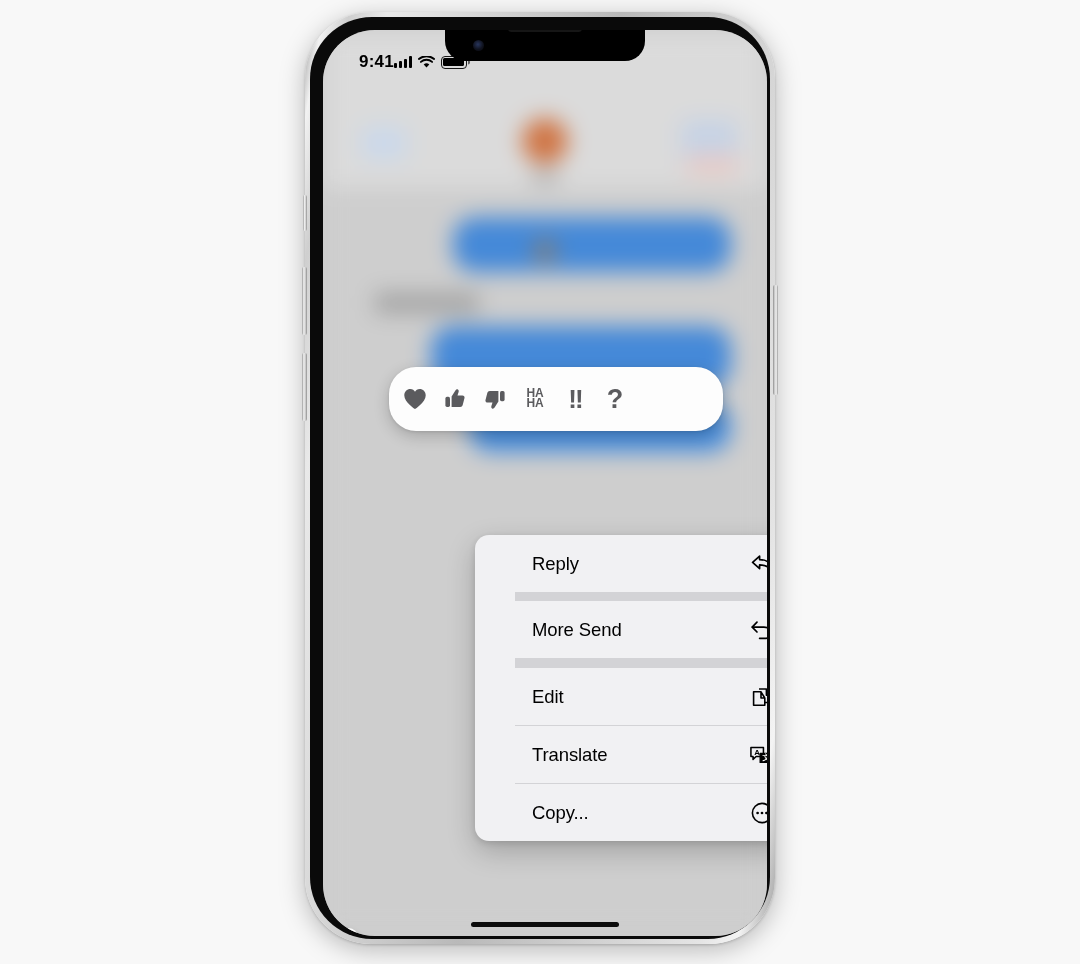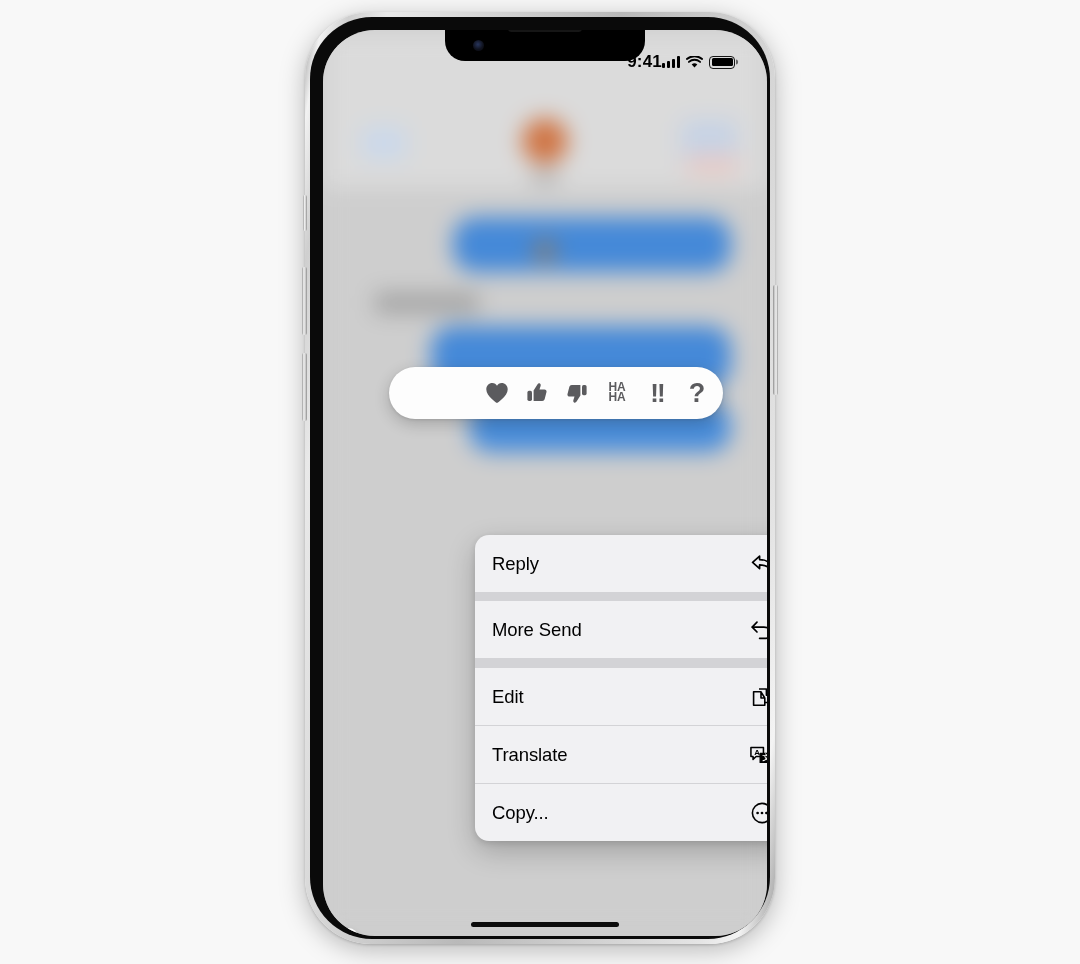--- a/index.html
+++ b/index.html
@@ -92,21 +92,21 @@
     background: radial-gradient(circle at 45% 40%, #28355c 0%, #10131f 55%, #050508 100%);
   }
 
   
   .status-bar {
     position: absolute;
     top: 0; left: 0;
     width: 100%; height: 50px;
     display: flex;
     align-items: center;
-    justify-content: flex-end;
+    justify-content: flex-start;
     padding: 14px 32px 0 36px;
     z-index: 35;
     color: #000;
   }
   .status-time {
     font-size: 17px;
     font-weight: bold;
     letter-spacing: 0.2px;
     font-family: "Liberation Sans", sans-serif;
   }
@@ -235,26 +235,26 @@
     z-index: 6;
   }
 
   
   .tapback-bar {
     position: absolute;
     z-index: 25;
     left: 66px;
     top: 337px;
     width: 334px;
-    height: 52px;
+    height: 64px;
     background: #fdfdfd;
     border-radius: 27px;
     display: flex;
     align-items: center;
-    justify-content: flex-end;
+    justify-content: flex-start;
     padding: 0 6px;
     box-shadow: 0 5px 16px rgba(0,0,0,0.20), 0 1px 3px rgba(0,0,0,0.10);
   }
   .tapback-item {
     width: 40px;
     height: 40px;
     display: flex;
     align-items: center;
     justify-content: center;
     color: #5b5b5e;
@@ -341,20 +341,21 @@
   .context-menu {
     position: absolute;
     z-index: 30;
     left: 152px;
     top: 505px;
     width: 316px;
     border-radius: 14px;
     background: #f1f1f3;
     overflow: hidden;
     box-shadow: 0 10px 28px rgba(0,0,0,0.22), 0 2px 6px rgba(0,0,0,0.12);
+    padding-left: 40px;
   }
   .menu-item {
     height: 57px;
     display: flex;
     align-items: center;
     justify-content: space-between;
     padding: 0 16px 0 17px;
     color: #000;
     font-size: 18.5px;
     letter-spacing: -0.1px;

